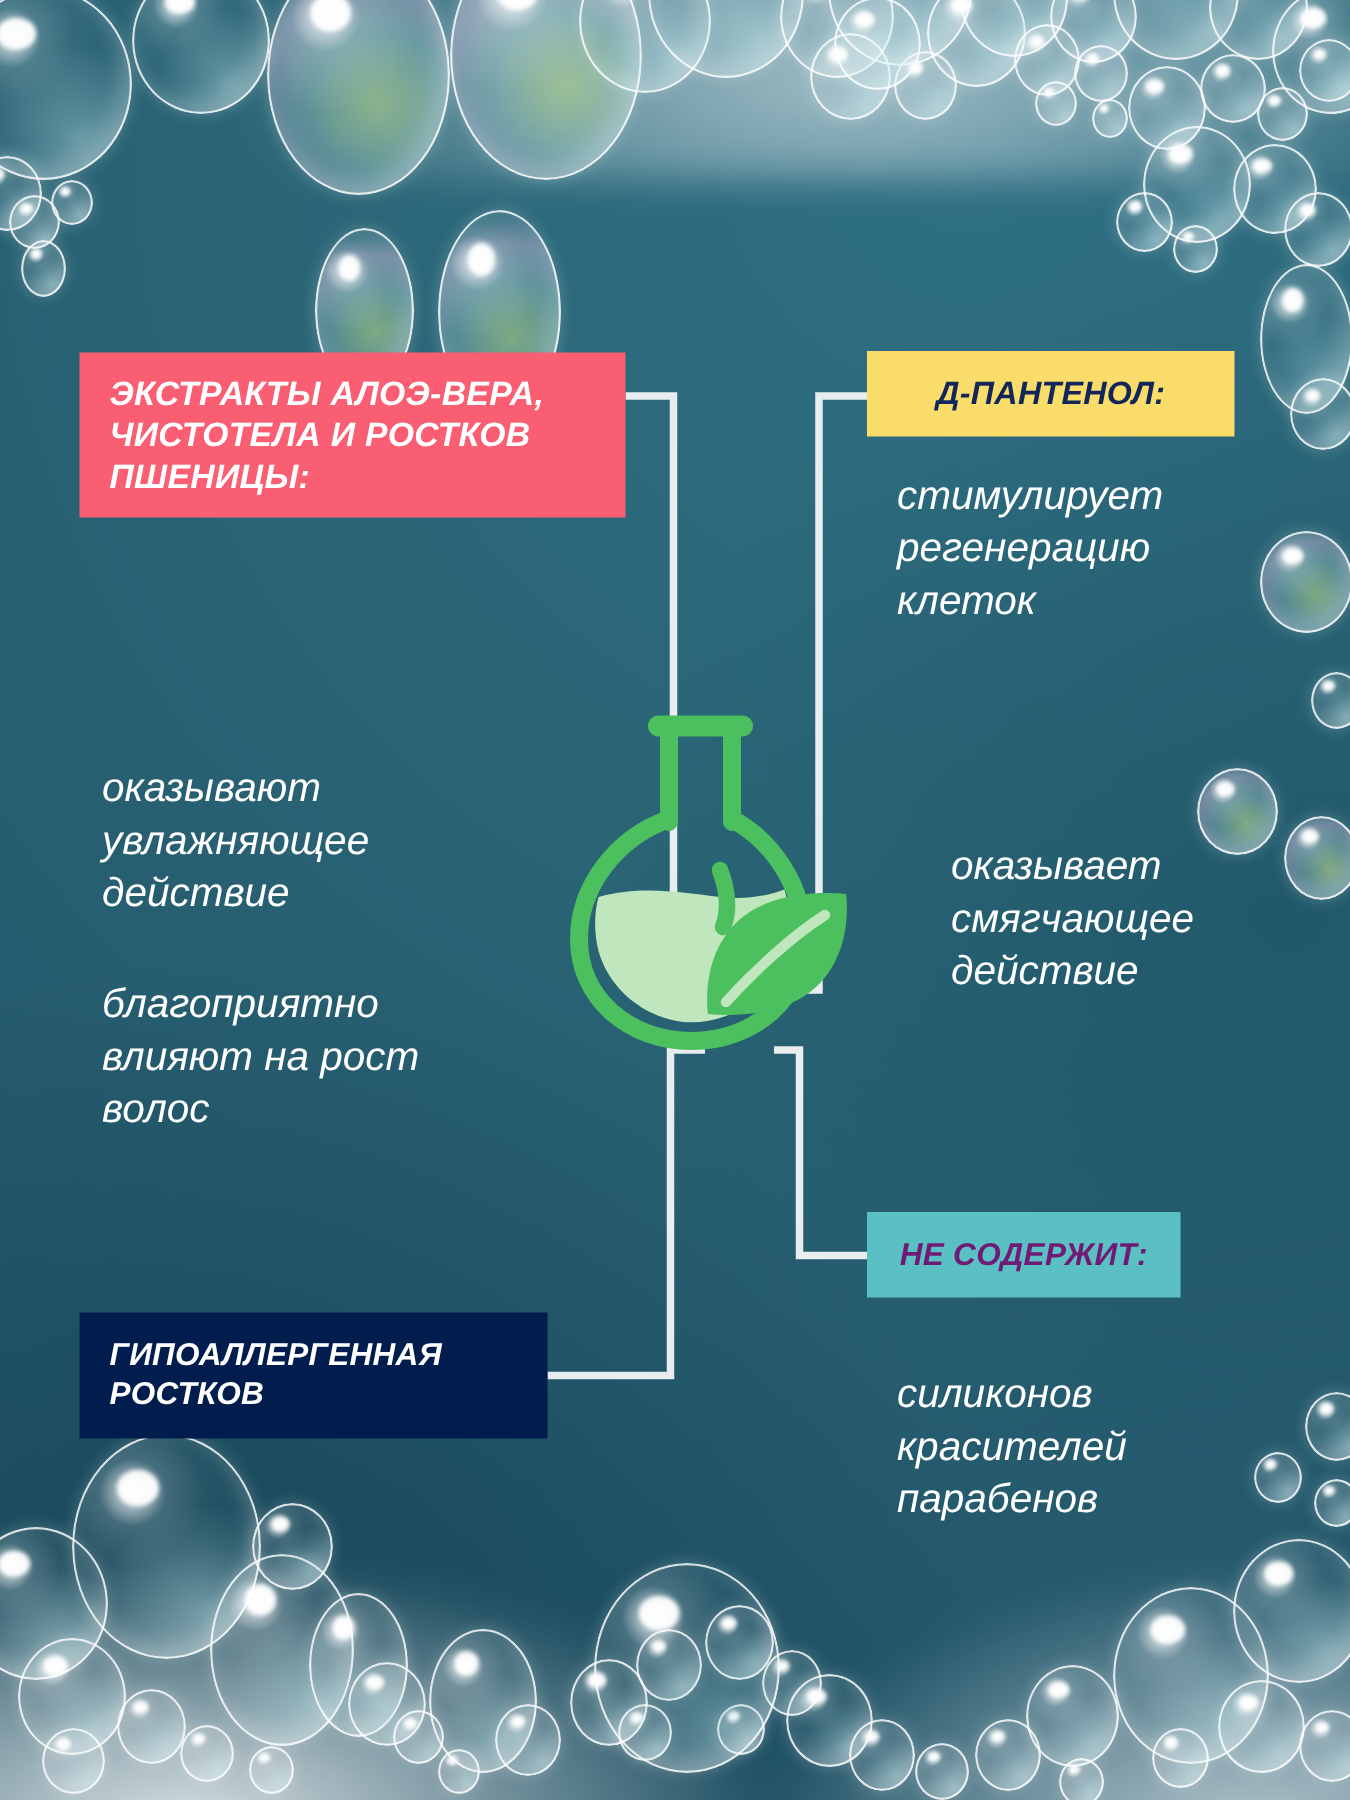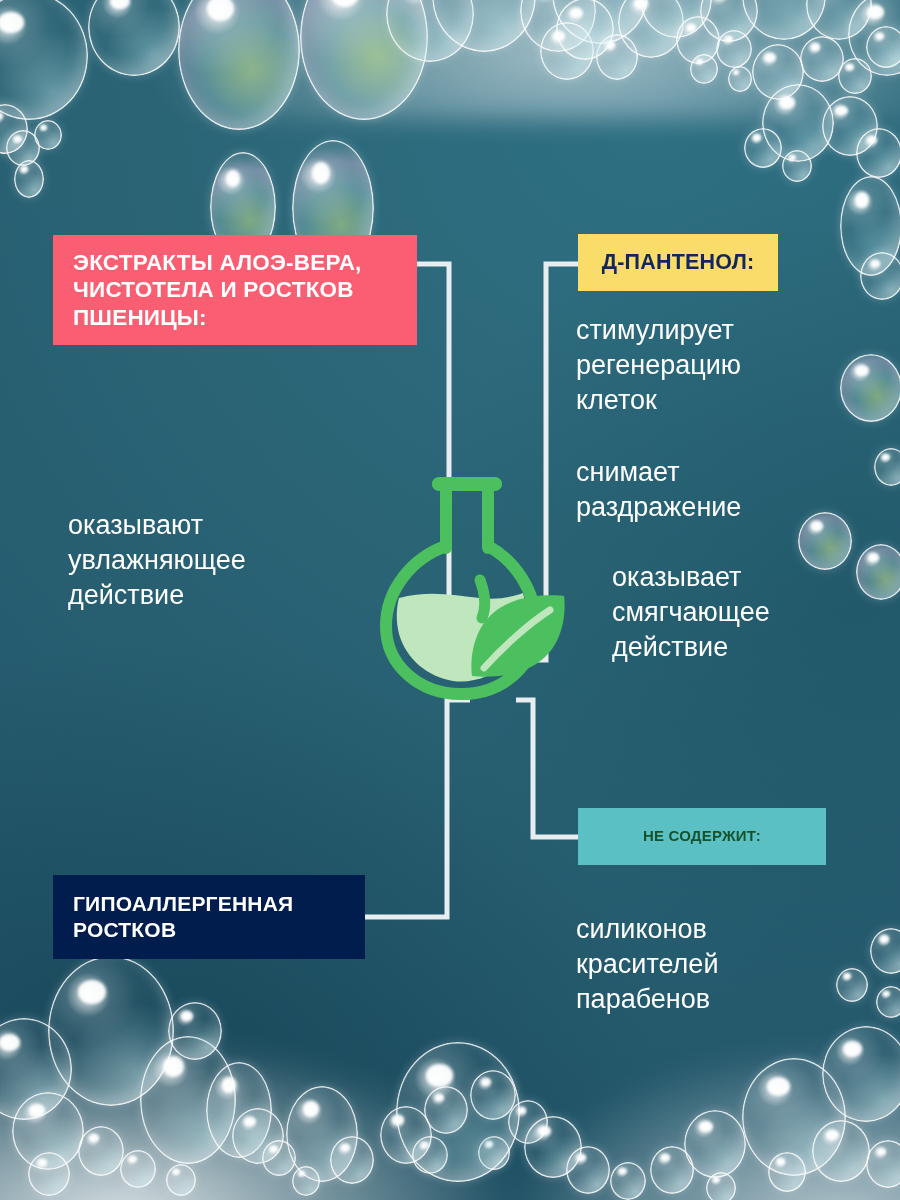--- a/index.html
+++ b/index.html
@@ -13,20 +13,21 @@
   }
 
   
   .poster {
     position:relative;
     width:900px;
     height:1200px;
     overflow:hidden;
     background:
       radial-gradient(120% 90% at 72% 8%,  #2f7084 0%, #2a6576 45%, #23566a 100%);
+    font-style: italic;
   }
 
   
   .vignette {
     position:absolute; inset:0;
     background:
       radial-gradient(80% 60% at 18% 95%, rgba(14,58,74,.55) 0%, rgba(14,58,74,0) 70%),
       radial-gradient(70% 50% at 95% 50%, rgba(18,70,88,.35) 0%, rgba(18,70,88,0) 70%);
     pointer-events:none;
   }
@@ -89,35 +90,35 @@
     display:flex;
     align-items:center;
     font-weight:bold;
     letter-spacing:.2px;
     line-height:1.22;
   }
   .tag-pink   { left:53px;  top:235px;  width:364px; min-height:104px; background:#fa5e72; color:#ffffff;
                 font-size:22.5px; padding:14px 0 14px 20px; }
   .tag-navy   { left:53px;  top:875px;  width:312px; height:84px;  background:#011d4d; color:#ffffff;
                 font-size:21px; padding:0 0 0 20px; }
-  .tag-yellow { left:578px; top:234px;  width:200px; height:57px;  background:#f9dc6a; color:#12265a;
+  .tag-yellow { left:578px; top:234px;  width:245px; height:57px;  background:#f9dc6a; color:#12265a;
                 font-size:21.5px; justify-content:center; }
-  .tag-teal   { left:578px; top:808px;  width:248px; height:57px;  background:#5bc0c4; color:#14532d;
-                font-size:15px; justify-content:center; }
+  .tag-teal   { left:578px; top:808px;  width:209px; height:57px;  background:#5bc0c4; color:#701a75;
+                font-size:21px; justify-content:center; }
 
   .para {
     position:absolute;
     color:#ffffff;
     font-size:27px;
     line-height:1.30;
     font-weight:normal;
     white-space:pre-line;
   }
   .para-left  { left:68px;  width:320px; }
-  .para-right { left:576px; width:290px; }
+  .para-right { left:598px; width:290px; }
 
   #p-l1 { top:365px; }
   #p-l2 { top:508px; }
   #p-l3 { top:652px; }
   #p-r1 { top:313px; }
   #p-r2 { top:455px; }
   #p-r3 { top:560px;margin-left:36px; }
   #p-r4 { top:912px; }
 </style>
 </head>
@@ -274,26 +275,27 @@
 
   <div class="tag tag-yellow">Д-ПАНТЕНОЛ:</div>
 
   <div class="tag tag-teal">НЕ СОДЕРЖИТ:</div>
 
   <div class="tag tag-navy">ГИПОАЛЛЕРГЕННАЯ РОСТКОВ</div>
 
   <div class="para para-left" id="p-l2">оказывают
 увлажняющее
 действие</div>
+  <div class="para para-left" id="p-l3">благоприятно
+влияют на рост
+волос</div>
 
   <div class="para para-right" id="p-r1">стимулирует
 регенерацию
 клеток</div>
-  <div class="para para-right" id="p-r2">снимает
-раздражение</div>
   <div class="para para-right" id="p-r3">оказывает
 смягчающее
 действие</div>
 
   <div class="para para-right" id="p-r4">силиконов
 красителей
 парабенов</div>
 
 </div>
 

